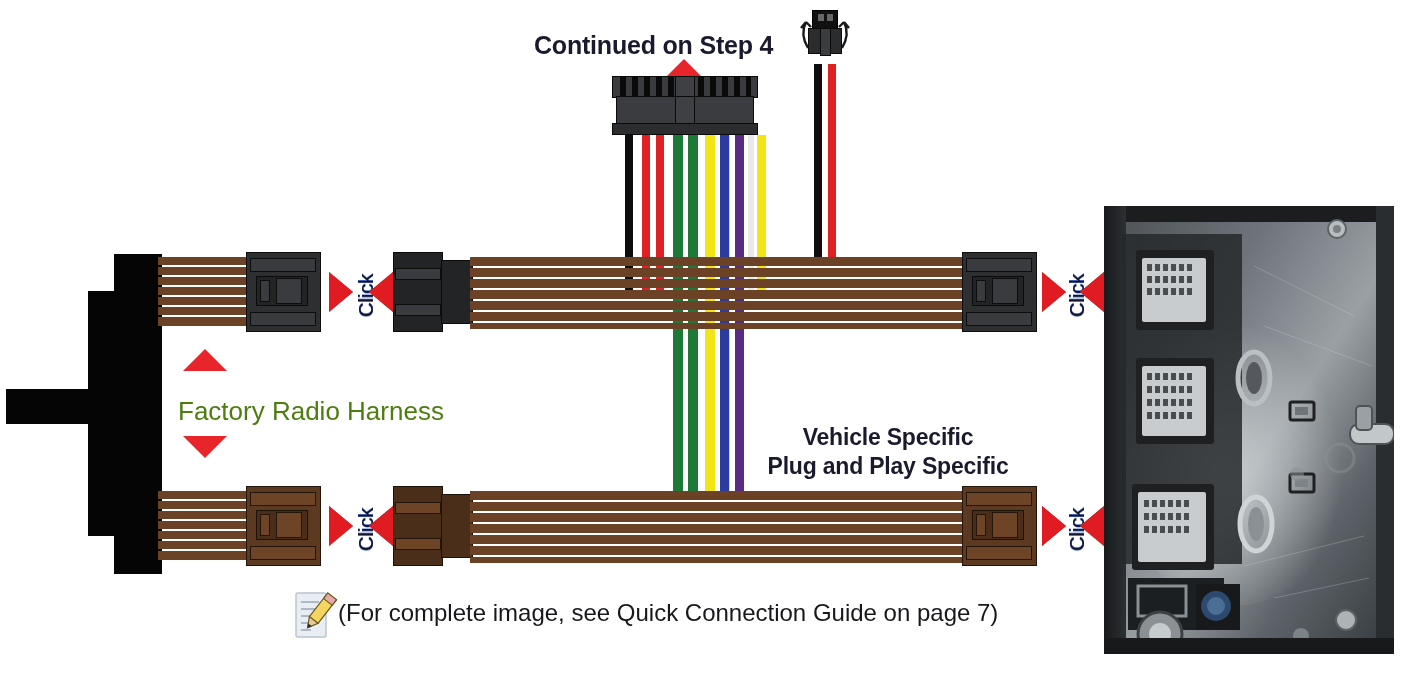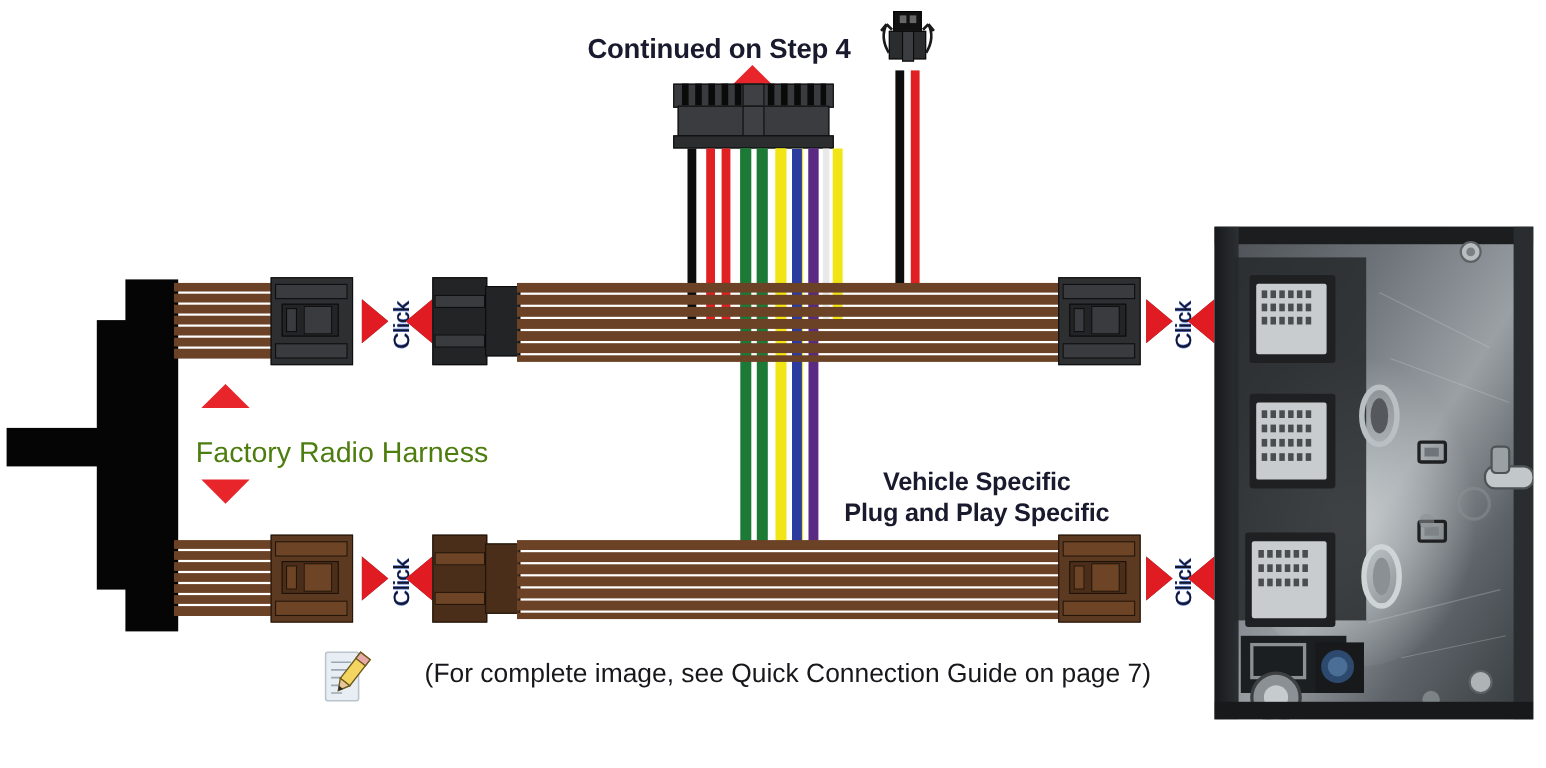--- a/index.html
+++ b/index.html
@@ -38,21 +38,20 @@
   .lbl-plain {
     font-size: 26px;
     color: #4d7c0f;
     white-space: nowrap;
     margin-left: 37px;
   }
   .note-text {
     font-size: 24px;
     color: #17171c;
     white-space: nowrap;
-    margin-left: 48px;
   }
 
   
   .click-word {
     font-size: 20px;
     font-weight: normal;
     color: #14142b;
     writing-mode: vertical-rl;
     text-orientation: mixed;
     transform: rotate(180deg);

